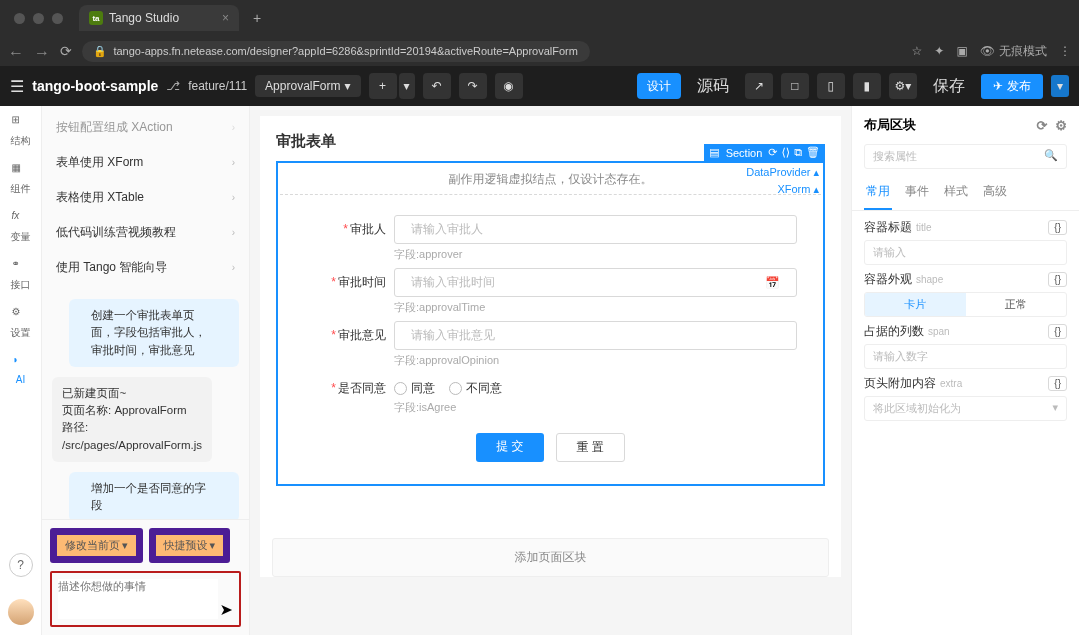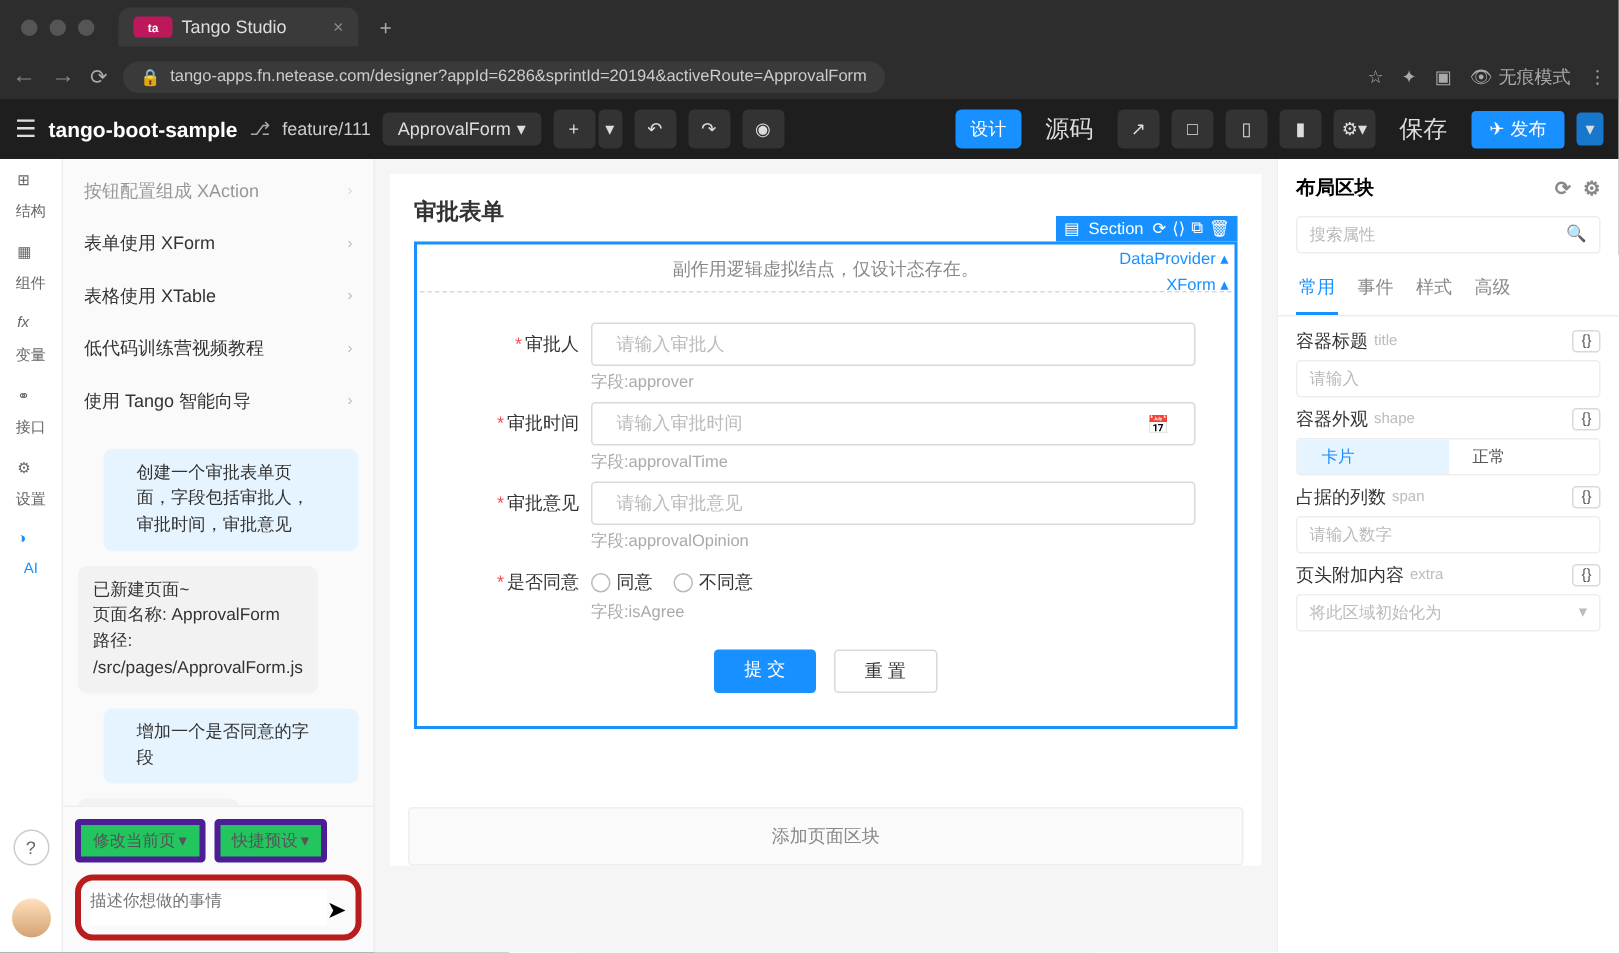--- a/index.html
+++ b/index.html
@@ -3,21 +3,21 @@
 <meta charset="utf-8">
 <style>
 * { margin: 0; padding: 0; box-sizing: border-box; font-family: -apple-system, BlinkMacSystemFont, "Segoe UI", sans-serif; }
 body { background: #1f1f1f; width: 1079px; height: 635px; overflow: hidden; font-size: 12px; }
 
 .browser-chrome { background: #2d2d2d; height: 66px; }
 .tab-bar { height: 36px; display: flex; align-items: center; padding: 0 6px; gap: 8px; }
 .traffic-lights { display: flex; gap: 8px; padding: 0 8px; }
 .traffic-lights span { width: 11px; height: 11px; border-radius: 50%; background: #555; }
 .browser-tab { background: #3a3a3a; border-radius: 8px 8px 0 0; padding: 6px 10px; display: flex; align-items: center; gap: 6px; color: #ddd; font-size: 12px; min-width: 160px; }
-.tab-icon { width: 26px; height: 14px; background: #be185d; border-radius: 3px; display:flex;align-items:center;justify-content:center;font-size:8px;color:#fff;font-weight:bold; }
+.tab-icon { width: 14px; height: 14px; background: #4d7c0f; border-radius: 3px; display:flex;align-items:center;justify-content:center;font-size:8px;color:#fff;font-weight:bold; }
 .tab-close { margin-left: auto; color: #888; }
 .new-tab { color: #aaa; font-size: 14px; padding: 4px 6px; }
 .addr-bar { height: 30px; display: flex; align-items: center; padding: 0 8px; gap: 10px; }
 .nav-arrow { color: #888; font-size: 16px; }
 .reload { color: #aaa; font-size: 14px; }
 .url { flex: 0 1 auto; color: #ccc; background: #3a3a3a; border-radius: 14px; padding: 4px 12px; display: flex; align-items: center; gap: 6px; font-size: 11px; }
 .lock { font-size: 11px; }
 .addr-right { margin-left: auto; display: flex; align-items: center; gap: 12px; color: #aaa; }
 .incognito { display:flex; align-items:center; gap:4px; font-size:12px; }
 
@@ -48,22 +48,22 @@
 
 .chat-panel { width: 208px; background: #fafafa; border-right: 1px solid #eee; display: flex; flex-direction: column; }
 .guide-list { padding: 4px 0; }
 .guide-item { padding: 9px 14px; display: flex; justify-content: space-between; align-items: center; color: #333; font-size: 12px; cursor:pointer; }
 .guide-item .chev { color: #bbb; font-size: 10px; }
 .chat-msgs { flex: 1; padding: 10px; display: flex; flex-direction: column; gap: 10px; overflow-y:auto; }
 .msg-user { align-self: flex-end; background: #e6f4ff; color: #333; padding: 8px 22px; border-radius: 6px; max-width: 170px; font-size: 11.5px; line-height: 1.5; }
 .msg-bot { align-self: flex-start; background: #f2f2f2; color: #333; padding: 8px 10px; border-radius: 6px; max-width: 180px; font-size: 11.5px; line-height: 1.5; }
 .chat-footer { padding: 8px; border-top: 1px solid #eee; }
 .chat-btns { display: flex; gap: 6px; margin-bottom: 8px; }
-.chip { border: 4px solid #4c1d95; border-radius: 3px; padding: 3px 8px; font-size: 11px; background:#22c55e; color:#555; display:flex;align-items:center;gap:2px; }
-.chat-input { border: 4px solid #b91c1c; border-radius: 12px; width: 100%; height: 44px; padding: 6px; display:flex; justify-content:space-between; }
+.chip { border: 7px solid #4c1d95; border-radius: 3px; padding: 3px 8px; font-size: 11px; background:#fdba74; color:#555; display:flex;align-items:center;gap:2px; }
+.chat-input { border: 2px solid #b91c1c; border-radius: 2px; width: 100%; height: 56px; padding: 6px; display:flex; justify-content:space-between; }
 .chat-input-ta { border:none; outline:none; resize:none; width: 160px; font-size:11px; color:#999; font-family:inherit; }
 .send { align-self: flex-end; font-size: 16px; }
 
 .canvas { flex: 1; background: #f5f5f5; padding: 10px 10px 0 10px; overflow-y:auto; }
 .canvas-page { background: #fff; padding: 16px 0 0 0; }
 .page-title { padding: 0 16px 10px 16px; font-size: 15px; font-weight: 600; color: #333; }
 .section { margin: 0 16px; border: 2px solid #1890ff; position: relative; padding: 2px; }
 .sec-label { position: absolute; top: -19px; right: -2px; background: #1890ff; color:#fff; font-size: 11px; padding: 2px 5px; display:flex; gap:6px; align-items:center; }
 .sec-tools { display:flex; gap:4px; }
 .dp-label { position:absolute; top: 3px; right: 4px; font-size: 11px; color: #1890ff; }
@@ -91,21 +91,21 @@
 .props-tabs { display:flex; gap:11px; padding: 0 12px; border-bottom:1px solid #eee; }
 .props-tab { padding: 6px 2px 8px 2px; font-size:12px; color:#888; cursor:pointer; }
 .props-tab.active { color:#1890ff; border-bottom:2px solid #1890ff; }
 .props-body { padding: 8px 12px; overflow-y:auto; }
 .prow { margin-bottom: 6px; }
 .prow-hd { display:flex; align-items:center; gap:4px; font-size:12px; color:#333; margin-bottom:4px; }
 .prow-hd .meta { color:#bbb; font-size:10px; }
 .prow-hd .code-btn { margin-left:auto; border:1px solid #d9d9d9; border-radius:3px; padding:1px 5px; font-size:10px; color:#555; }
 .pinput { width:100%; border:1px solid #eee; border-radius:3px; padding:4px 8px; color:#bbb; font-size:11px; display:flex; justify-content:space-between; }
 .seg { display:flex; border:1px solid #eee; border-radius:3px; overflow:hidden; }
-.seg-btn { flex:1; padding:4px 16px; font-size:11px; color:#555; }
+.seg-btn { flex:1; padding:4px 0; text-align:center; font-size:11px; color:#555; }
 .seg-btn.active { background:#e6f4ff; color:#1890ff; }
 </style>
 </head>
 <body>
 
 <div class="browser-chrome">
   <div class="tab-bar">
     <div class="traffic-lights">
         <span></span>
         <span></span>

